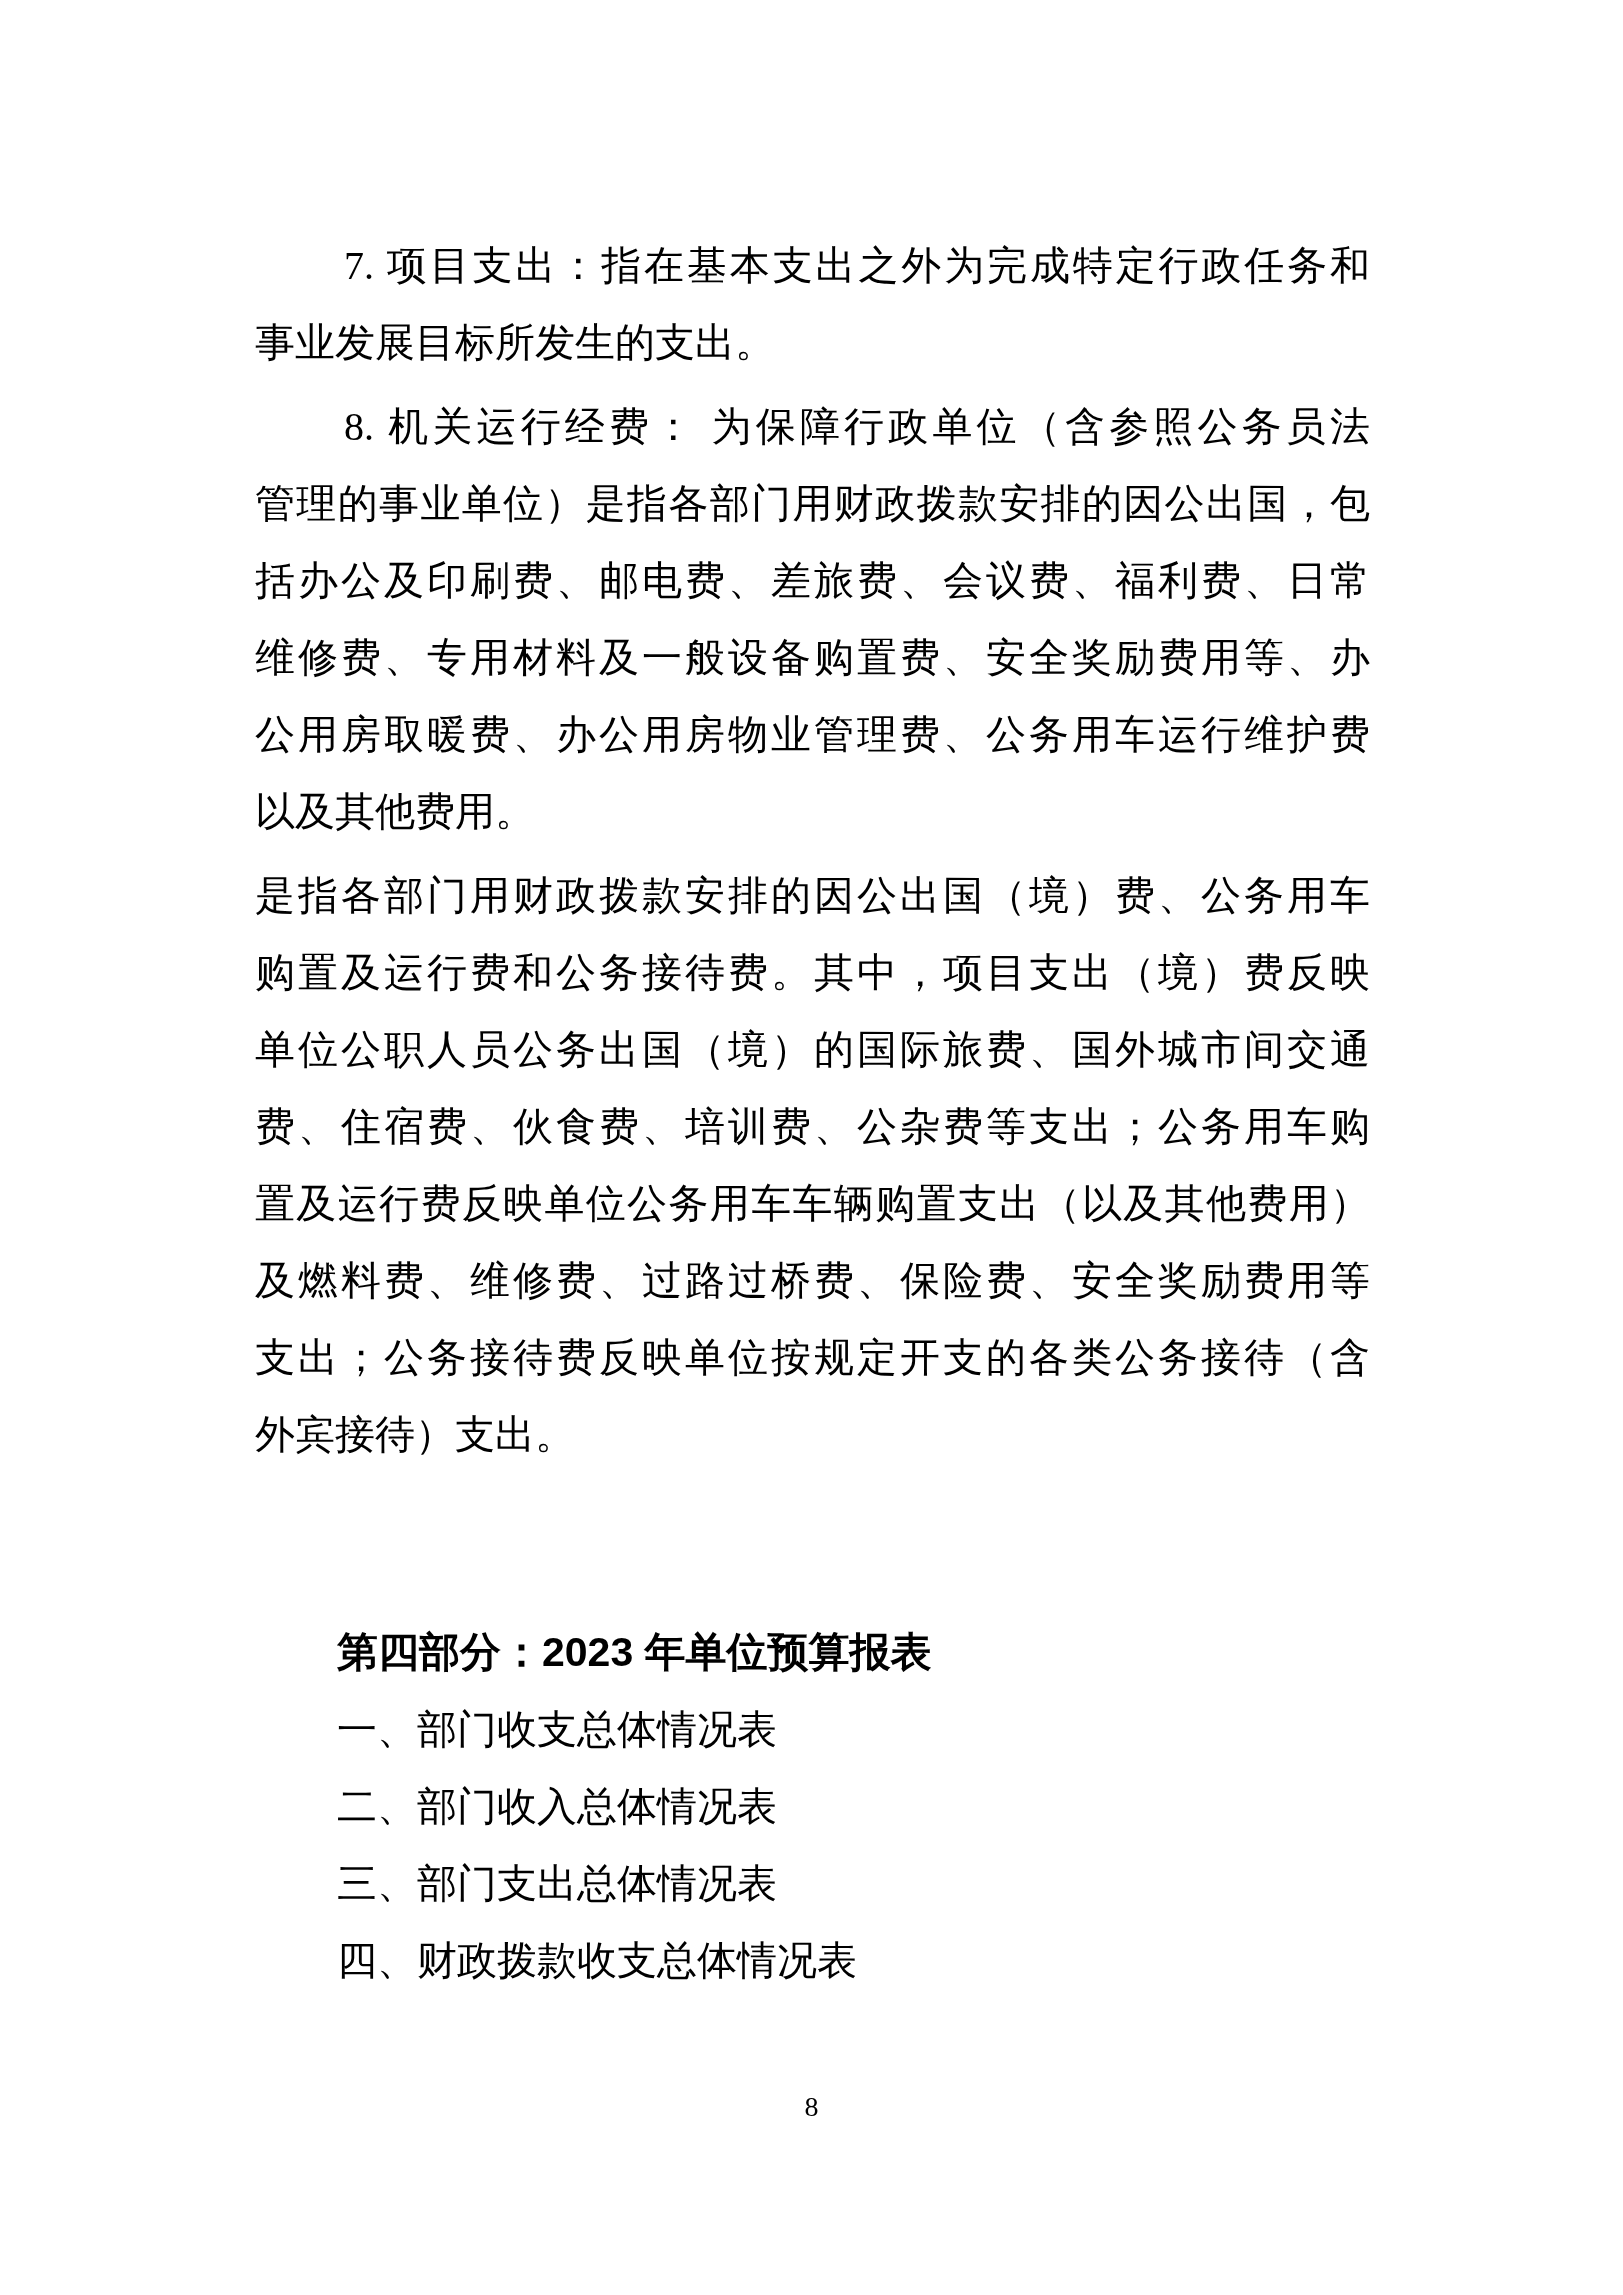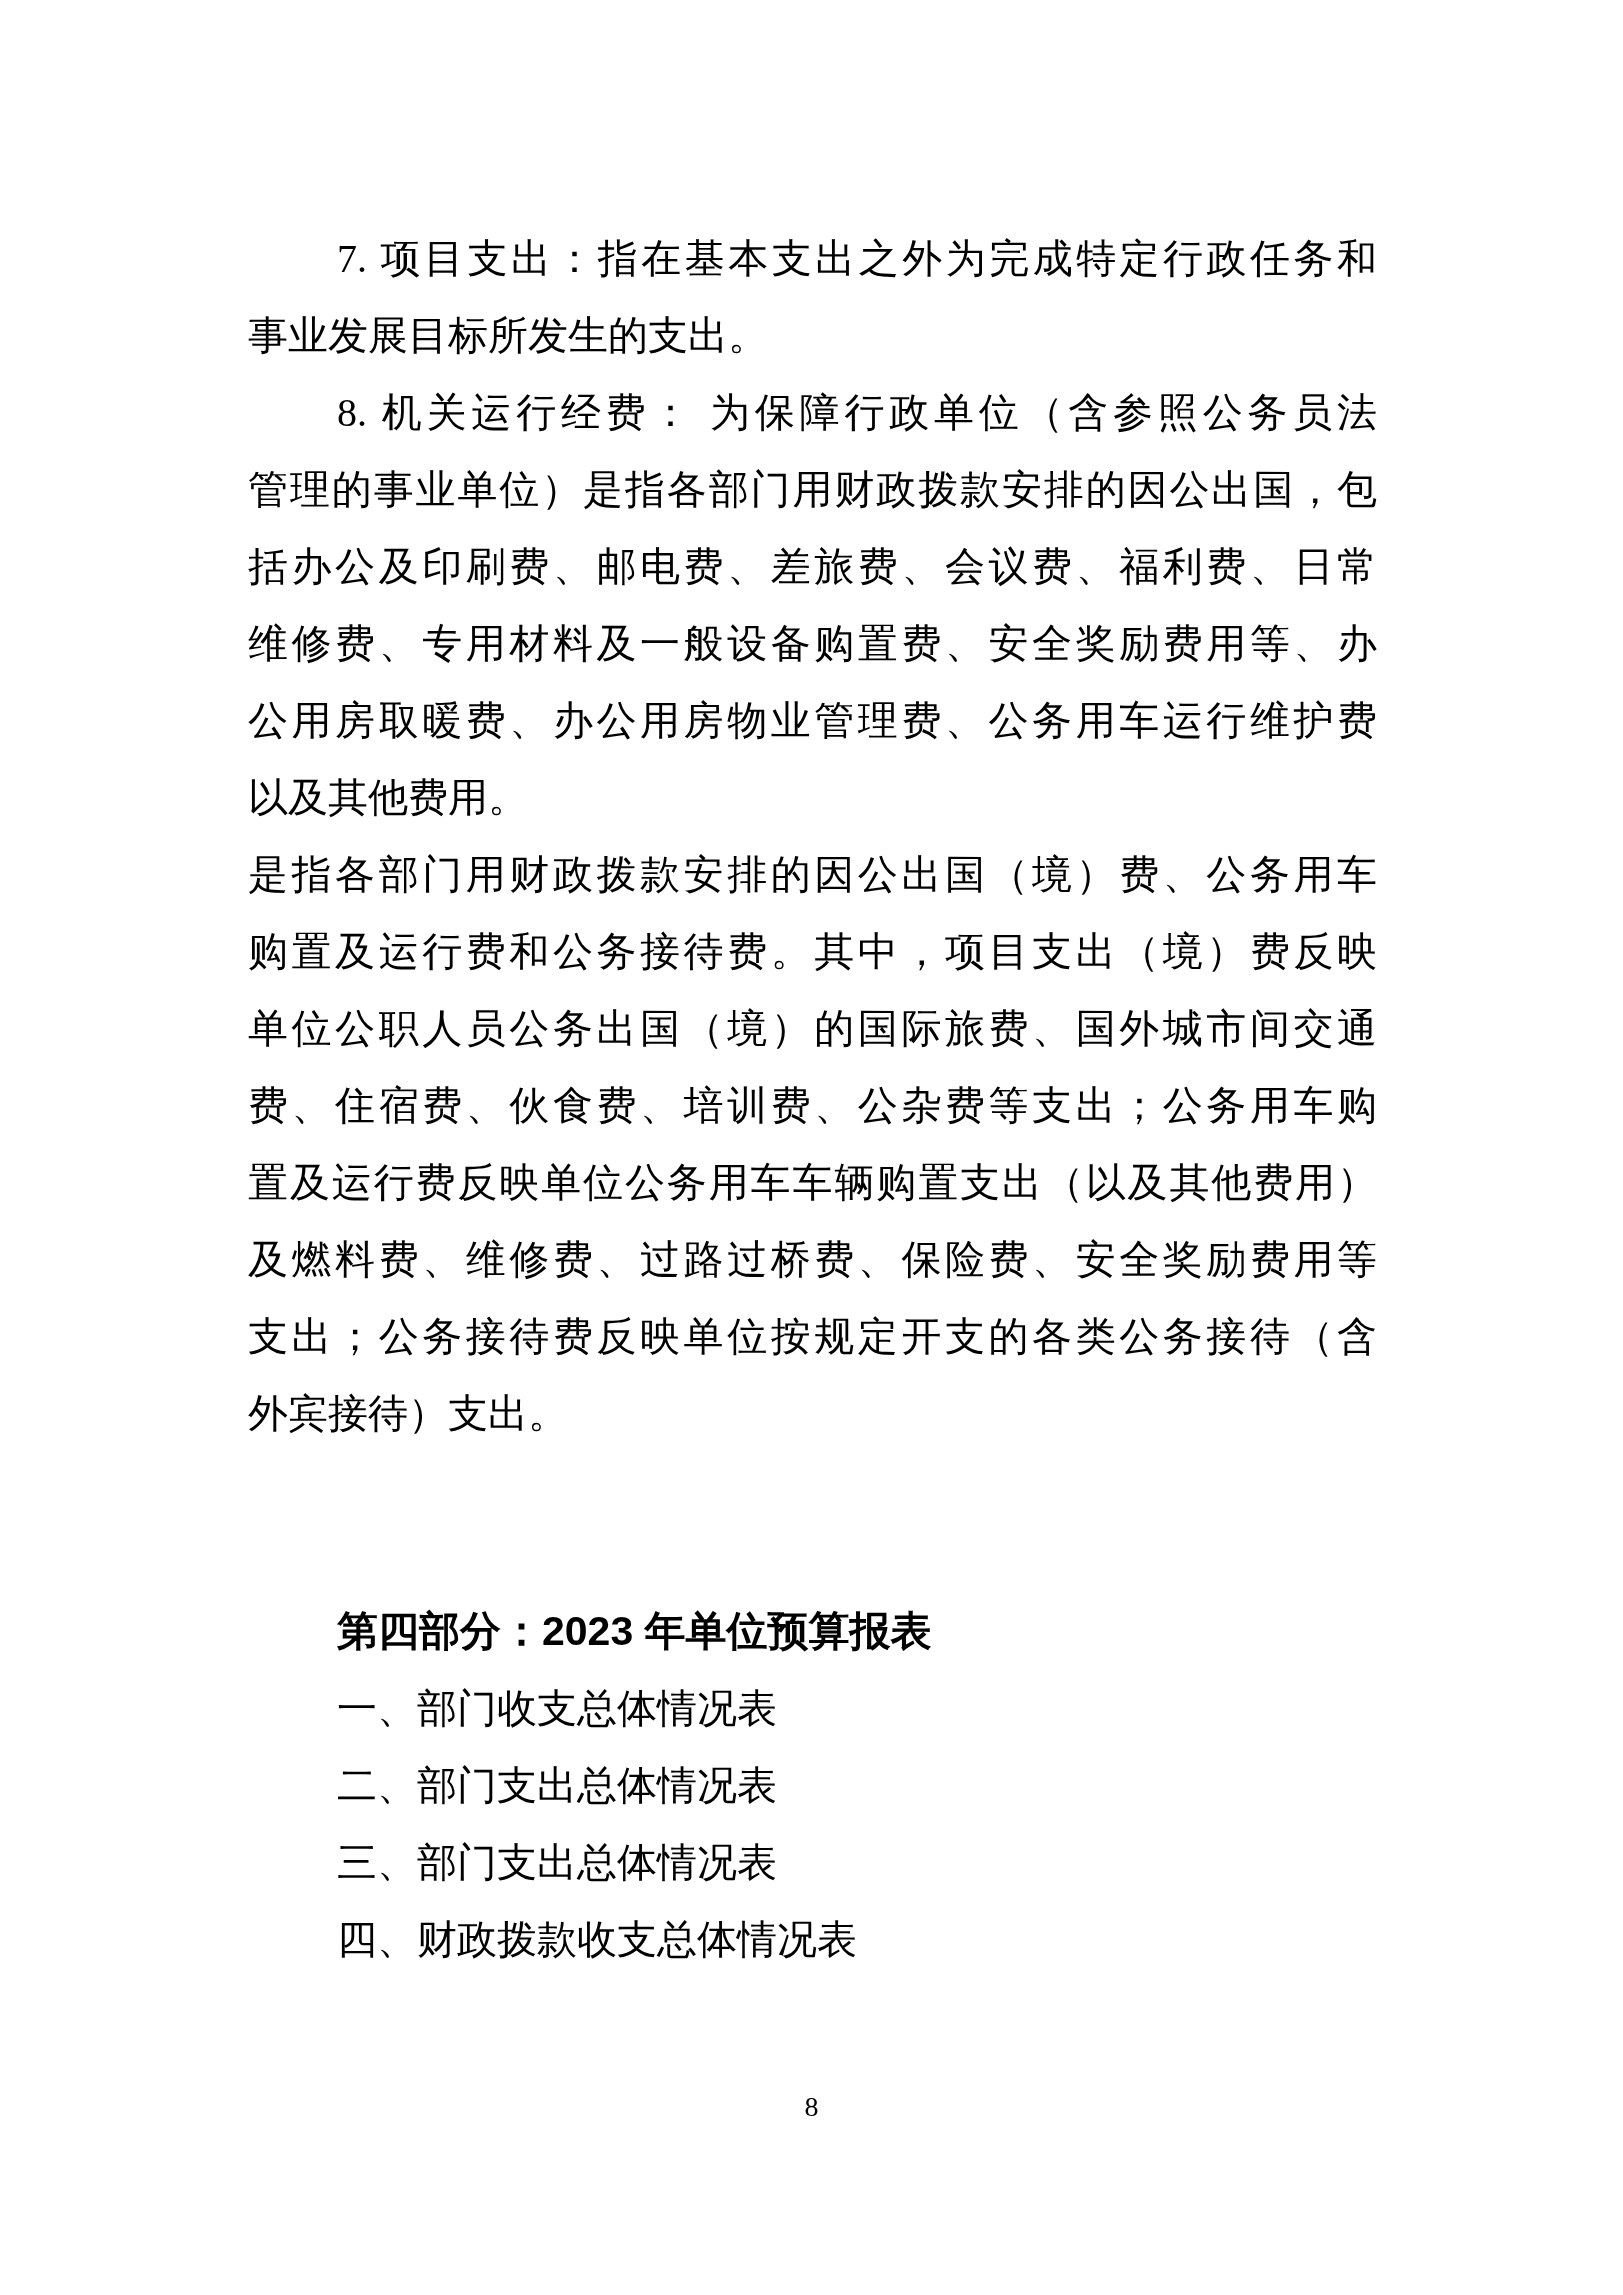--- a/index.html
+++ b/index.html
@@ -17,21 +17,21 @@
   }
   .body-text {
     position: absolute;
     left: 248px;
     top: 220px;
     width: 1129px;
     font-family: "Liberation Serif", "DejaVu Serif", serif;
     font-size: 40px;
     line-height: 77px;
   }
-  .para { margin: 0; }
+  .para { margin: 7px; }
   .line {
     text-align: justify;
     text-align-last: justify;
   }
   .line.first { padding-left: 89px; }
   .line.last  { text-align-last: left; }
   .section { margin-top: 141px; }
   .heading {
     padding-left: 89px;
     font-family: "Liberation Sans", "DejaVu Sans", sans-serif;
@@ -83,21 +83,21 @@
       <div class="line">费、住宿费、伙食费、培训费、公杂费等支出；公务用车购</div>
       <div class="line">置及运行费反映单位公务用车车辆购置支出（以及其他费用）</div>
       <div class="line">及燃料费、维修费、过路过桥费、保险费、安全奖励费用等</div>
       <div class="line">支出；公务接待费反映单位按规定开支的各类公务接待（含</div>
       <div class="line last">外宾接待）支出。</div>
     </div>
 
     <div class="section">
       <div class="heading">第四部分：2023 年单位预算报表</div>
       <div class="toc-item">一、部门收支总体情况表</div>
-      <div class="toc-item">二、部门支出总体情况表</div>
+      <div class="toc-item">二、部门收入总体情况表</div>
       <div class="toc-item">三、部门支出总体情况表</div>
       <div class="toc-item">四、财政拨款收支总体情况表</div>
     </div>
 
   </div>
 
   <div class="page-number">8</div>
 </div>
 
 

